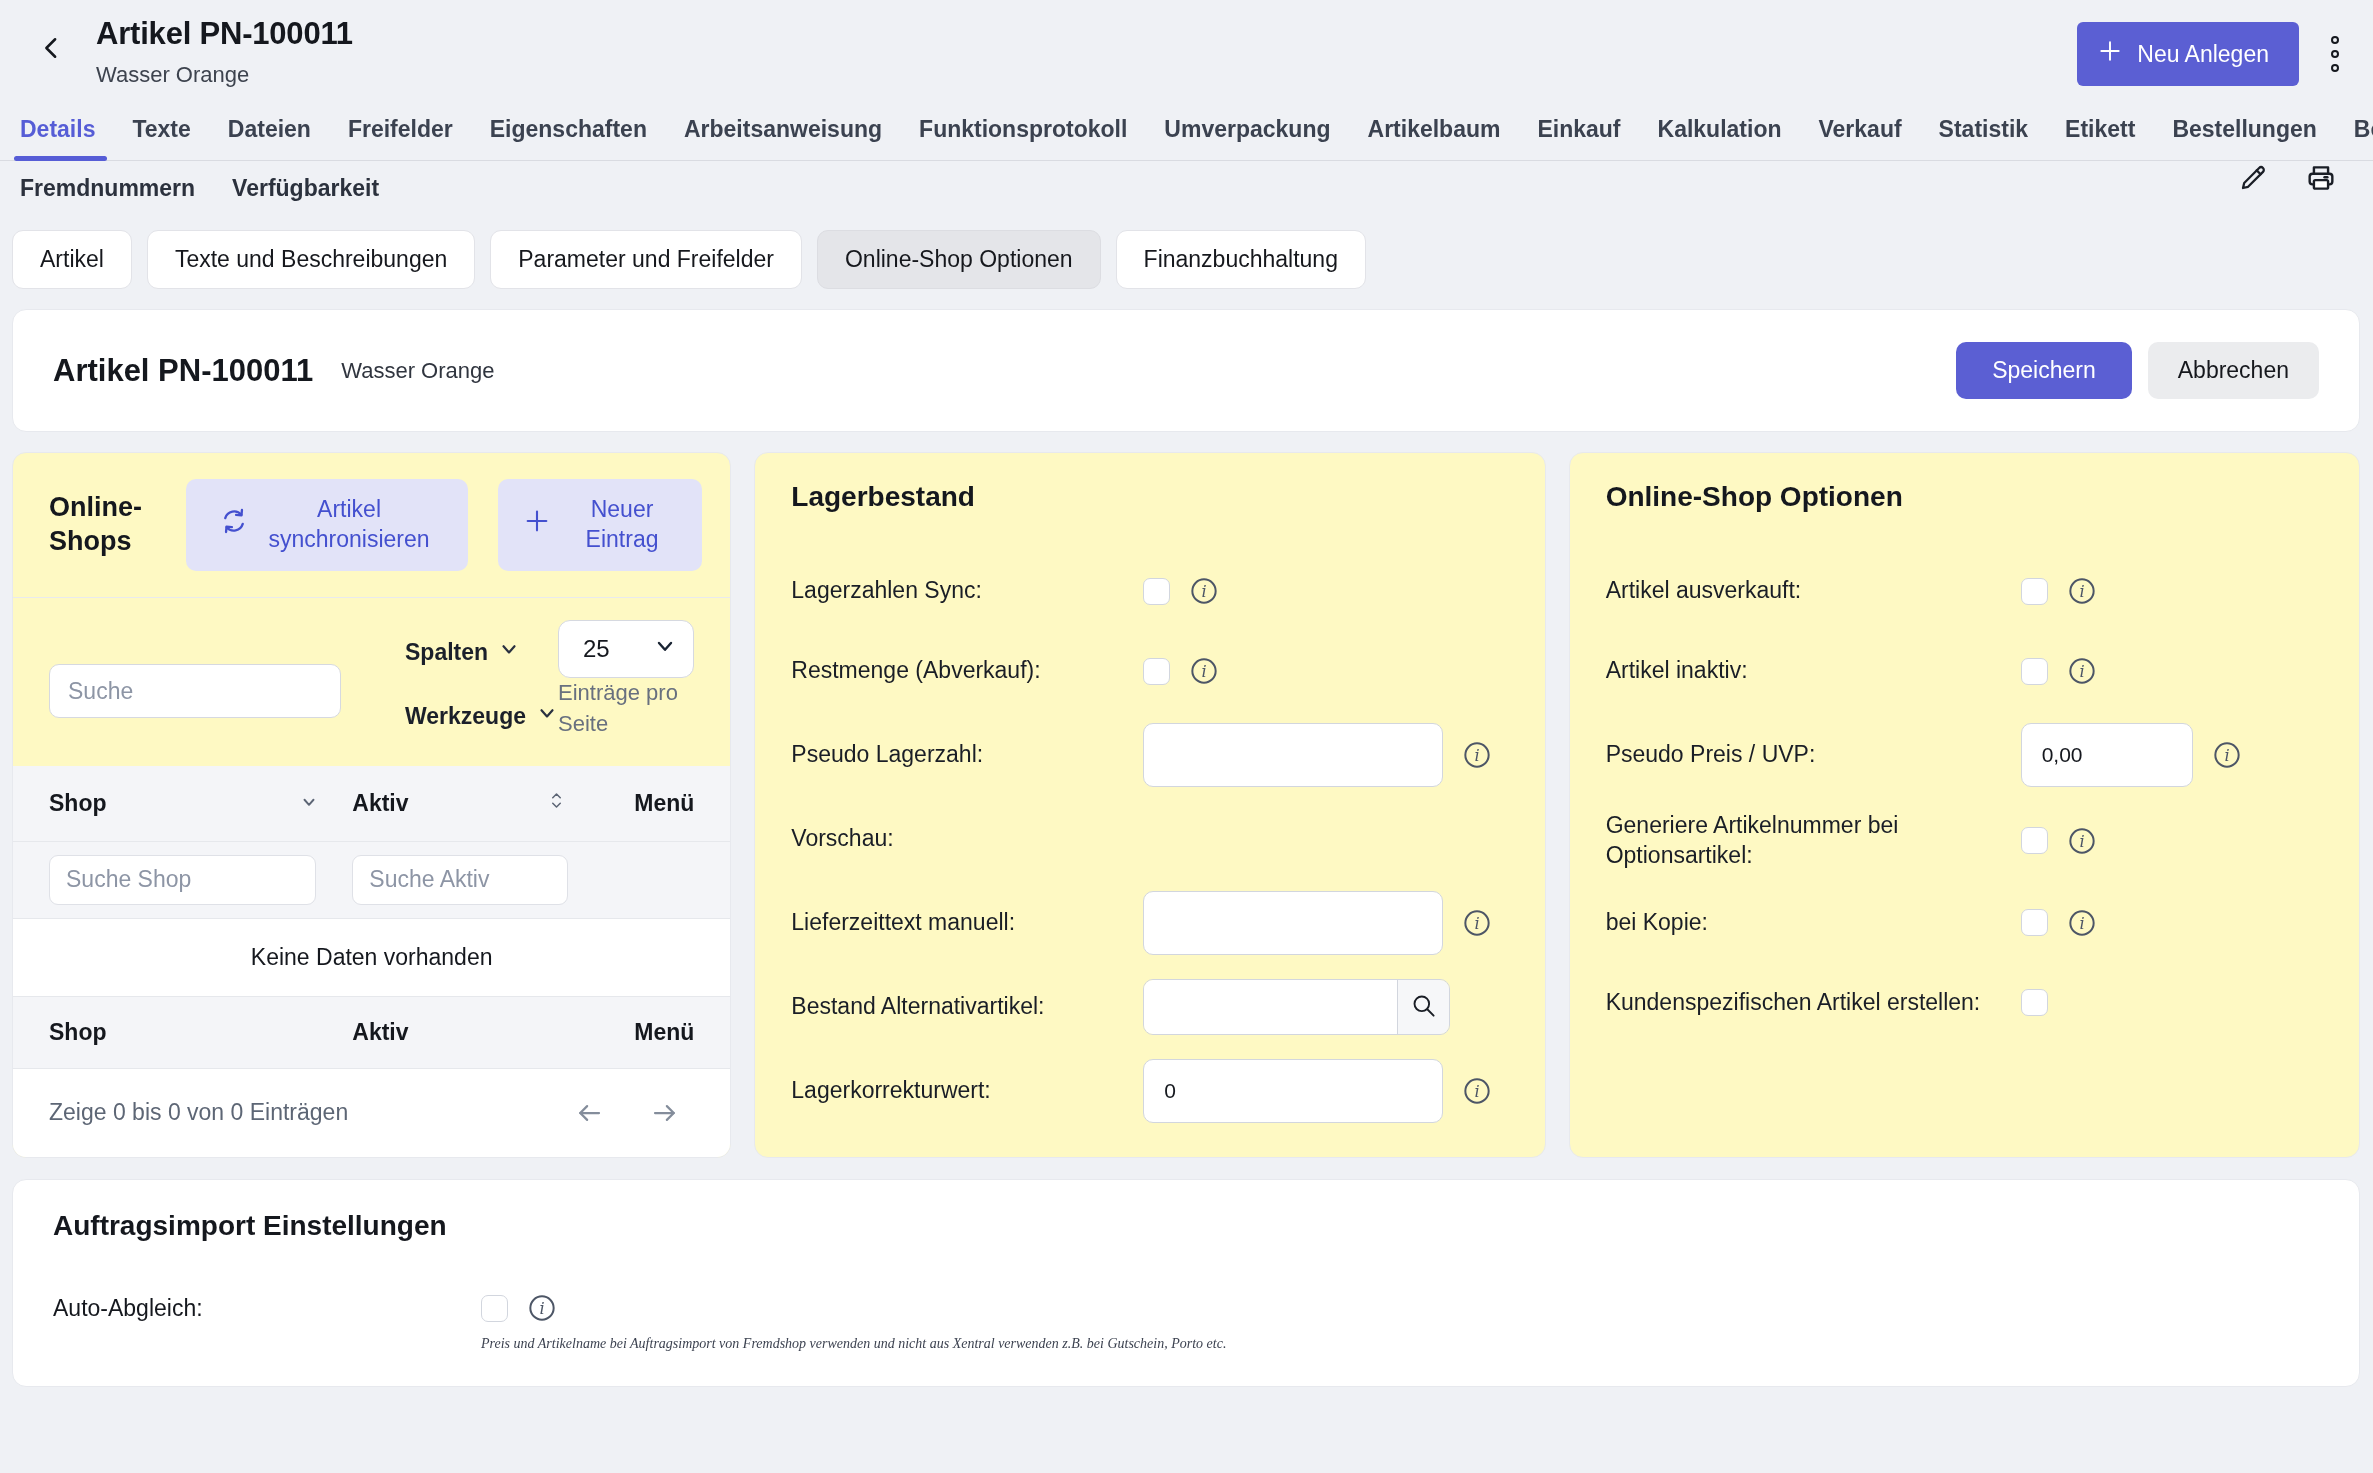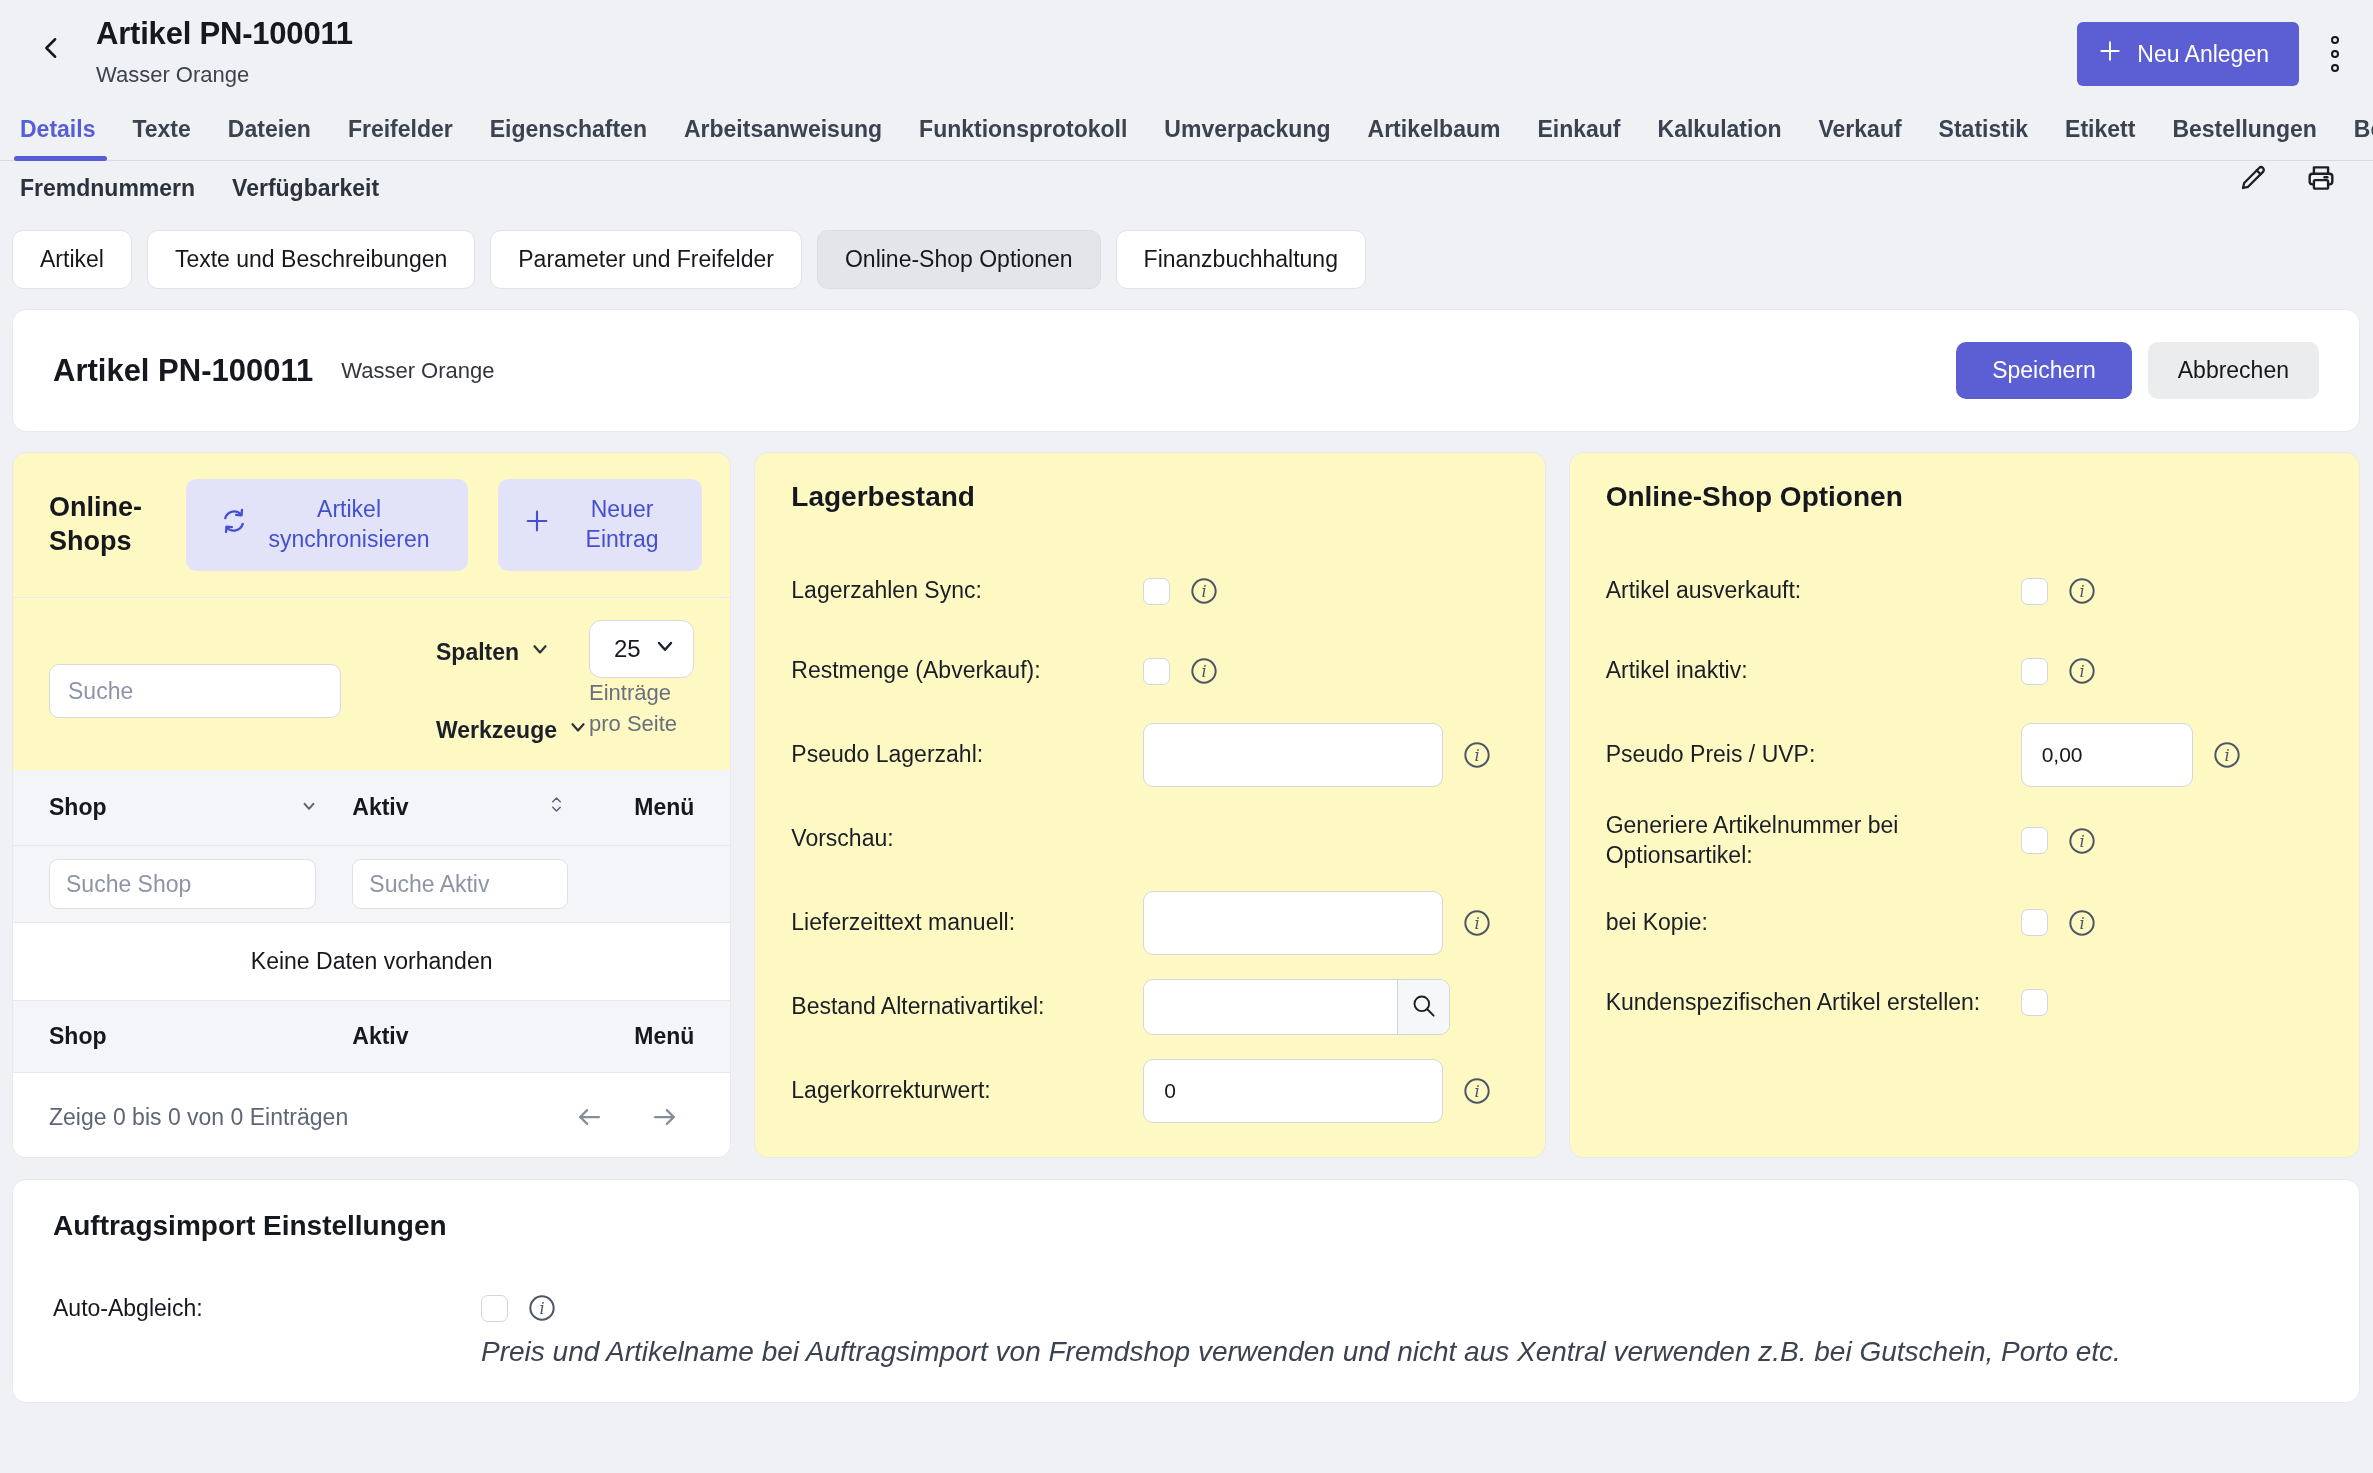--- a/index.html
+++ b/index.html
@@ -67,21 +67,21 @@
   .btn-sync { width: 292px; }
   .btn-newentry { width: 212px; }
   .divider { border-top: 1px solid #e9eaee; }
   .p1-controls { display: flex; padding: 22px 36px 26px; }
   .search-input {
     width: 292px; height: 54px; border: 1.5px solid #d6d9e0; border-radius: 10px;
     font-size: 23px; padding: 0 18px; color: #15181e; margin-top: 44px; outline: none;
     font-family: inherit;
   }
   .search-input::placeholder { color: #8d95a5; }
-  .menus-col { display: flex; flex-direction: column; gap: 50px; margin-left: 95px; margin-top: 18px; }
+  .menus-col { display: flex; flex-direction: column; gap: 36px; margin-left: 64px; margin-top: 18px; }
   .menu-label { display: flex; align-items: center; gap: 10px; font-size: 23px; font-weight: 600; color: #1b202a; cursor: pointer; white-space: nowrap; }
   .pagesize-col { margin-left: auto; width: 152px; }
   .select-box {
     height: 58px; border: 1.5px solid #d6d9e0; border-radius: 12px; background: #fff;
     display: flex; align-items: center; justify-content: space-between;
     padding: 0 16px 0 24px; font-size: 24px; cursor: pointer;
   }
   .pagesize-caption { font-size: 22px; color: #68707f; line-height: 1.4; }
   .tbl-head, .tbl-filter, .tbl-head2 { display: grid; grid-template-columns: 47% 38% 15%; align-items: center; background: #f4f5f8; padding: 0 36px; }
   .tbl-head { height: 76px; border-bottom: 1px solid #e6e8ec; }
@@ -116,21 +116,21 @@
   .text-input.small { width: 172px; }
   .input-search-group { display: flex; width: 307px; height: 56px; border: 1.5px solid #d2d6de; border-radius: 10px; overflow: hidden; }
   .input-search-group input { flex: 1; border: none; font-size: 23px; padding: 0 18px; outline: none; min-width: 0; font-family: inherit; }
   .input-search-btn { width: 52px; background: #f6f7f9; border-left: 1.5px solid #d2d6de; display: flex; align-items: center; justify-content: center; cursor: pointer; }
   .info { display: flex; align-items: center; cursor: pointer; flex: 0 0 auto; }
   
   .bottom-card { margin-top: 21px; padding: 30px 36px 34px 40px; }
   .bottom-title { font-size: 28px; font-weight: 700; }
   .bottom-row { display: flex; align-items: center; margin-top: 52px; }
   .bottom-label { font-size: 23px; width: 428px; }
-  .bottom-note { font-size: 28px; font-style: italic; color: #3c4250; margin-left: 428px; margin-top: 14px; }
+  .bottom-note { font-size: 14px; font-style: italic; color: #3c4250; margin-left: 428px; margin-top: 14px; font-family: Liberation Serif, serif; }
 </style>
 </head>
 <body>
 
 <div class="top-header">
   <div class="back-btn">
     <span>
       <svg viewBox="0 0 24 24" width="30" height="30" fill="none" stroke="#15181e" stroke-width="2" stroke-linecap="round" stroke-linejoin="round">
           <polyline points="14.5 5 7.5 12 14.5 19"></polyline>
         </svg>

